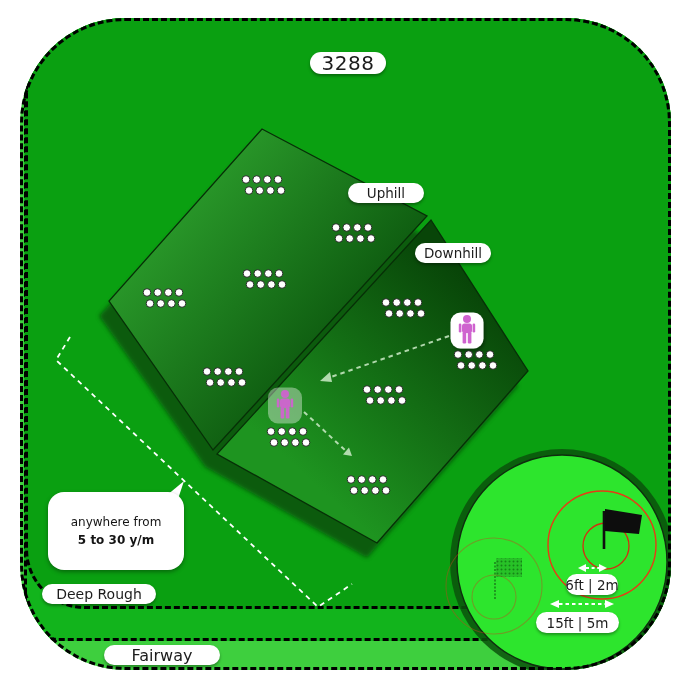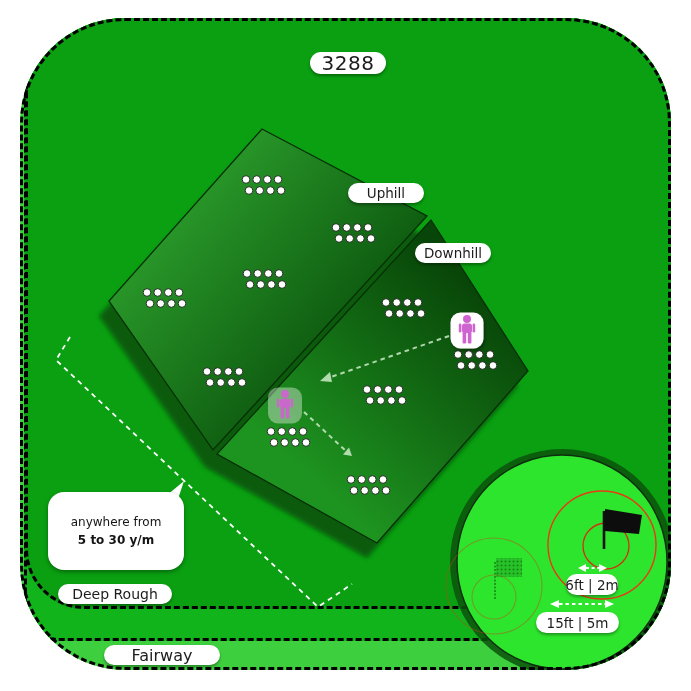--- a/index.html
+++ b/index.html
@@ -152,21 +152,21 @@
 
   <div class="pill" style="left:328px;top:165px;width:76px;height:20px;">Uphill</div>
 
   <div class="pill" style="left:395px;top:225px;width:76px;height:20px;">Downhill</div>
 
   <div class="callout" style="left:28px;top:474px;width:136px;height:78px;">
     <div>anywhere from</div>
     <div class="b">5 to 30 y/m</div>
   </div>
 
-  <div class="pill" style="left:38px;top:566px;width:114px;height:20px;font-size:14px;">Deep Rough</div>
+  <div class="pill" style="left:22px;top:566px;width:114px;height:20px;font-size:14px;">Deep Rough</div>
 
 
   <div class="pill" style="left:84px;top:627px;width:116px;height:20px;font-size:16px;">Fairway</div>
 
   <div class="pill" style="left:546px;top:556px;width:52px;height:21px;">6ft | 2m</div>
 
   <div class="pill" style="left:516px;top:594px;width:83px;height:21px;">15ft | 5m</div>
 
 </div>
 

